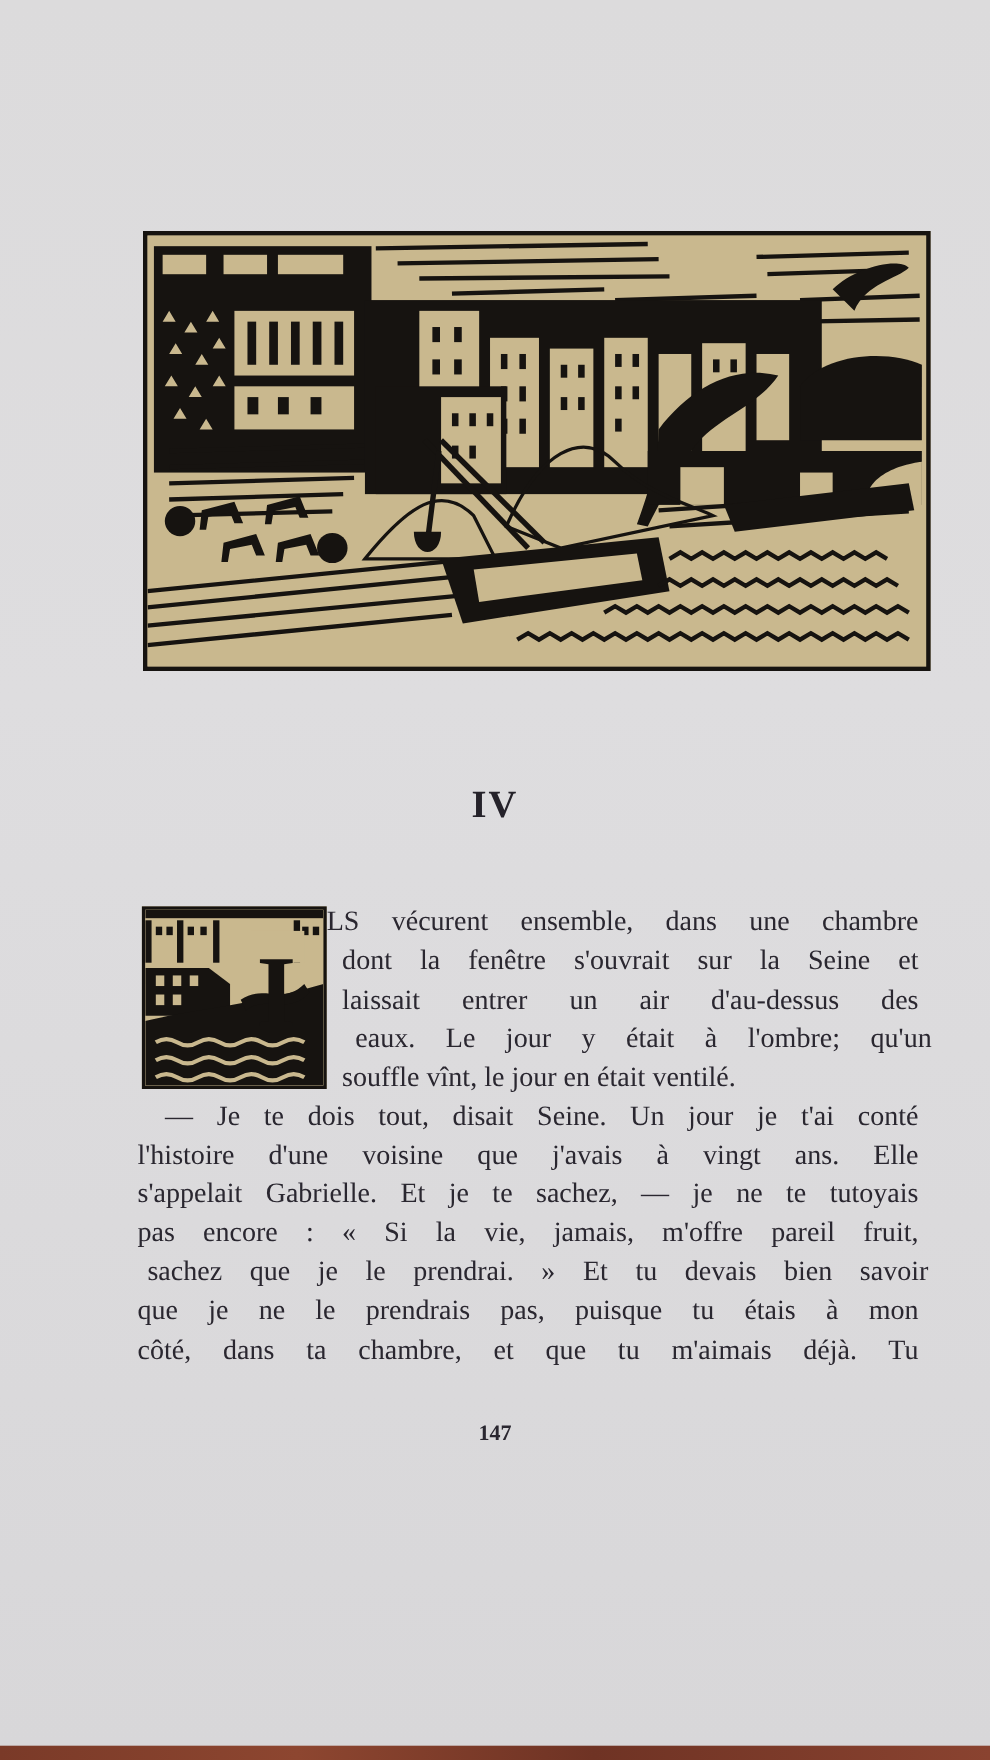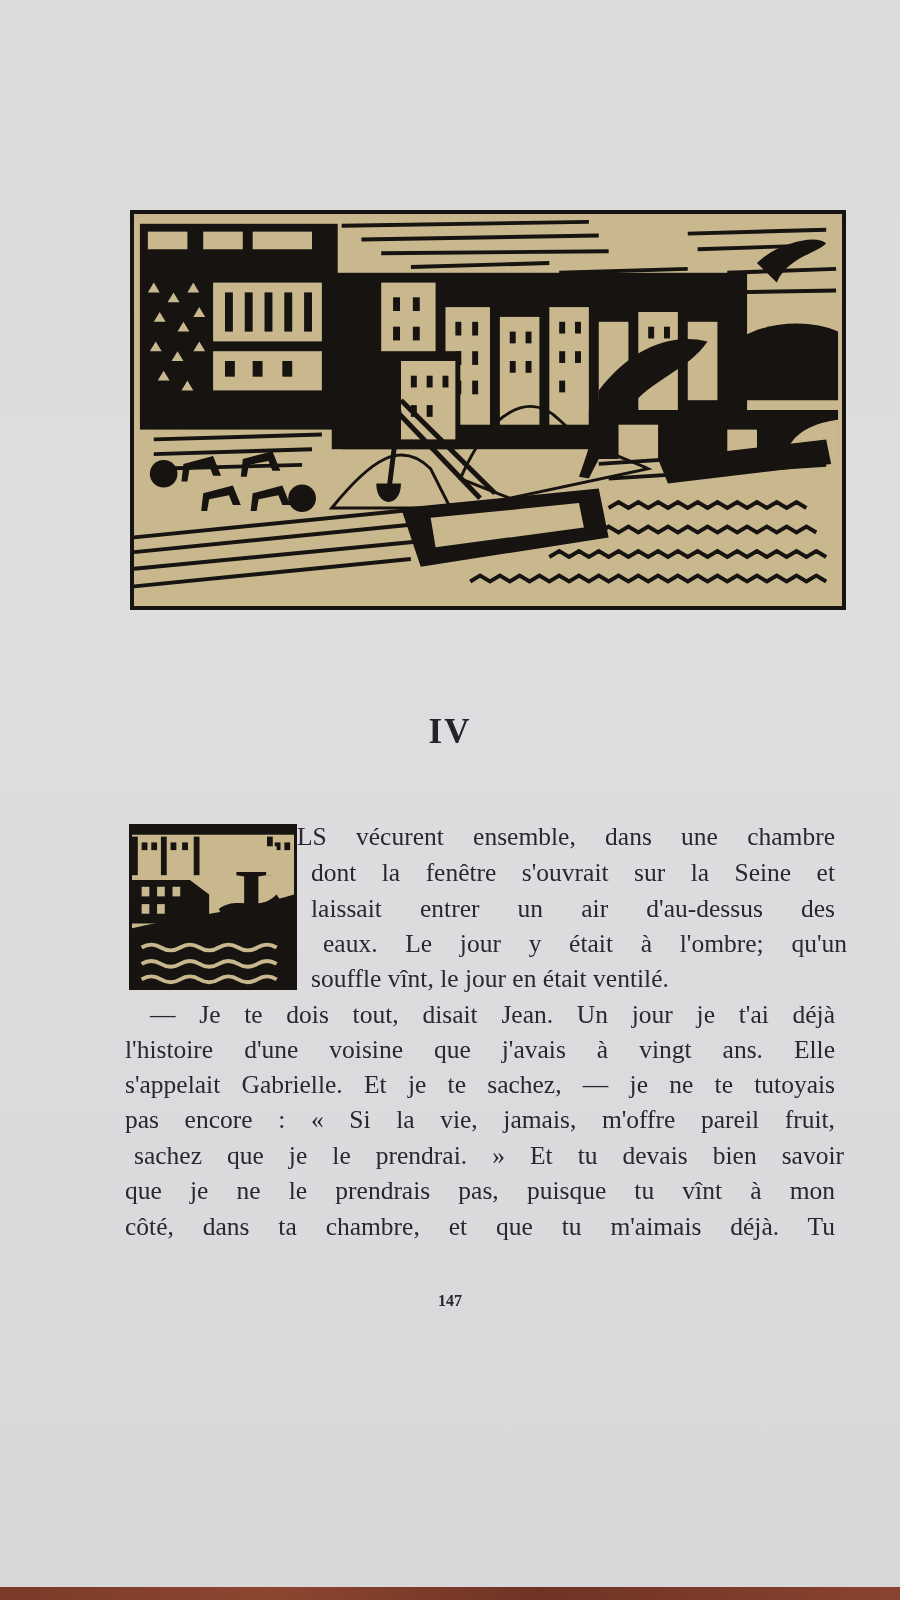--- a/index.html
+++ b/index.html
@@ -35,21 +35,21 @@
       background: #c9b88e; border: 3px solid #161310; box-sizing: border-box; overflow: hidden;
     }
     .dropcap svg { width: 100%; height: 100%; display: block; }
     .text { color: #2a2730; font-size: 25.5px; }
     .line {
       position: absolute; white-space: nowrap;
       text-align: justify; text-align-last: justify; margin-top: 20px;
     }
     .page-number {
       position: absolute; left: 0; width: 900px; top: 1292px;
-      text-align: center; font-size: 16px; font-weight: bold; color: #2a2730;
+      text-align: center; font-size: 20px; font-weight: bold; color: #2a2730;
     }
   </style>
 </head>
 <body>
 
 <div class="page">
 
   <div class="woodcut">
     <svg viewBox="0 0 716 400" preserveAspectRatio="none">
       <rect width="716" height="400" fill="#c9b88e"></rect>
@@ -214,25 +214,25 @@
       <text x="105" y="110" font-family="Liberation Serif, serif" font-size="96" font-weight="bold" fill="#161310">I</text>
     </svg>
   </div>
 
   <div class="text">
     <div class="line" style="left:297px; top:802px; width:538px;">LS vécurent ensemble, dans une chambre</div>
     <div class="line" style="left:311px; top:838px; width:524px;">dont la fenêtre s'ouvrait sur la Seine et</div>
     <div class="line" style="left:311px; top:874px; width:524px;">laissait entrer un air d'au-dessus des</div>
     <div class="line" style="left:323px; top:909px; width:524px;">eaux. Le jour y était à l'ombre; qu'un</div>
     <div class="line" style="left:311px; top:944px; width:480px; text-align:left; text-align-last:left;">souffle vînt, le jour en était ventilé.</div>
-    <div class="line" style="left:150px; top:980px; width:685px;">— Je te dois tout, disait Jean. Un jour je t'ai déjà</div>
+    <div class="line" style="left:150px; top:980px; width:685px;">— Je te dois tout, disait Seine. Un jour je t'ai conté</div>
     <div class="line" style="left:125px; top:1015px; width:710px;">l'histoire d'une voisine que j'avais à vingt ans. Elle</div>
     <div class="line" style="left:125px; top:1050px; width:710px;">s'appelait Gabrielle. Et je te sachez, — je ne te tutoyais</div>
     <div class="line" style="left:125px; top:1085px; width:710px;">pas encore : « Si la vie, jamais, m'offre pareil fruit,</div>
     <div class="line" style="left:134px; top:1121px; width:710px;">sachez que je le prendrai. » Et tu devais bien savoir</div>
-    <div class="line" style="left:125px; top:1156px; width:710px;">que je ne le prendrais pas, puisque tu vînt à mon</div>
+    <div class="line" style="left:125px; top:1156px; width:710px;">que je ne le prendrais pas, puisque tu étais à mon</div>
     <div class="line" style="left:125px; top:1192px; width:710px;">côté, dans ta chambre, et que tu m'aimais déjà. Tu</div>
   </div>
 
   <div class="page-number">147</div>
 </div>
 
 <div class="table-edge"></div>
 
 </body></html>

